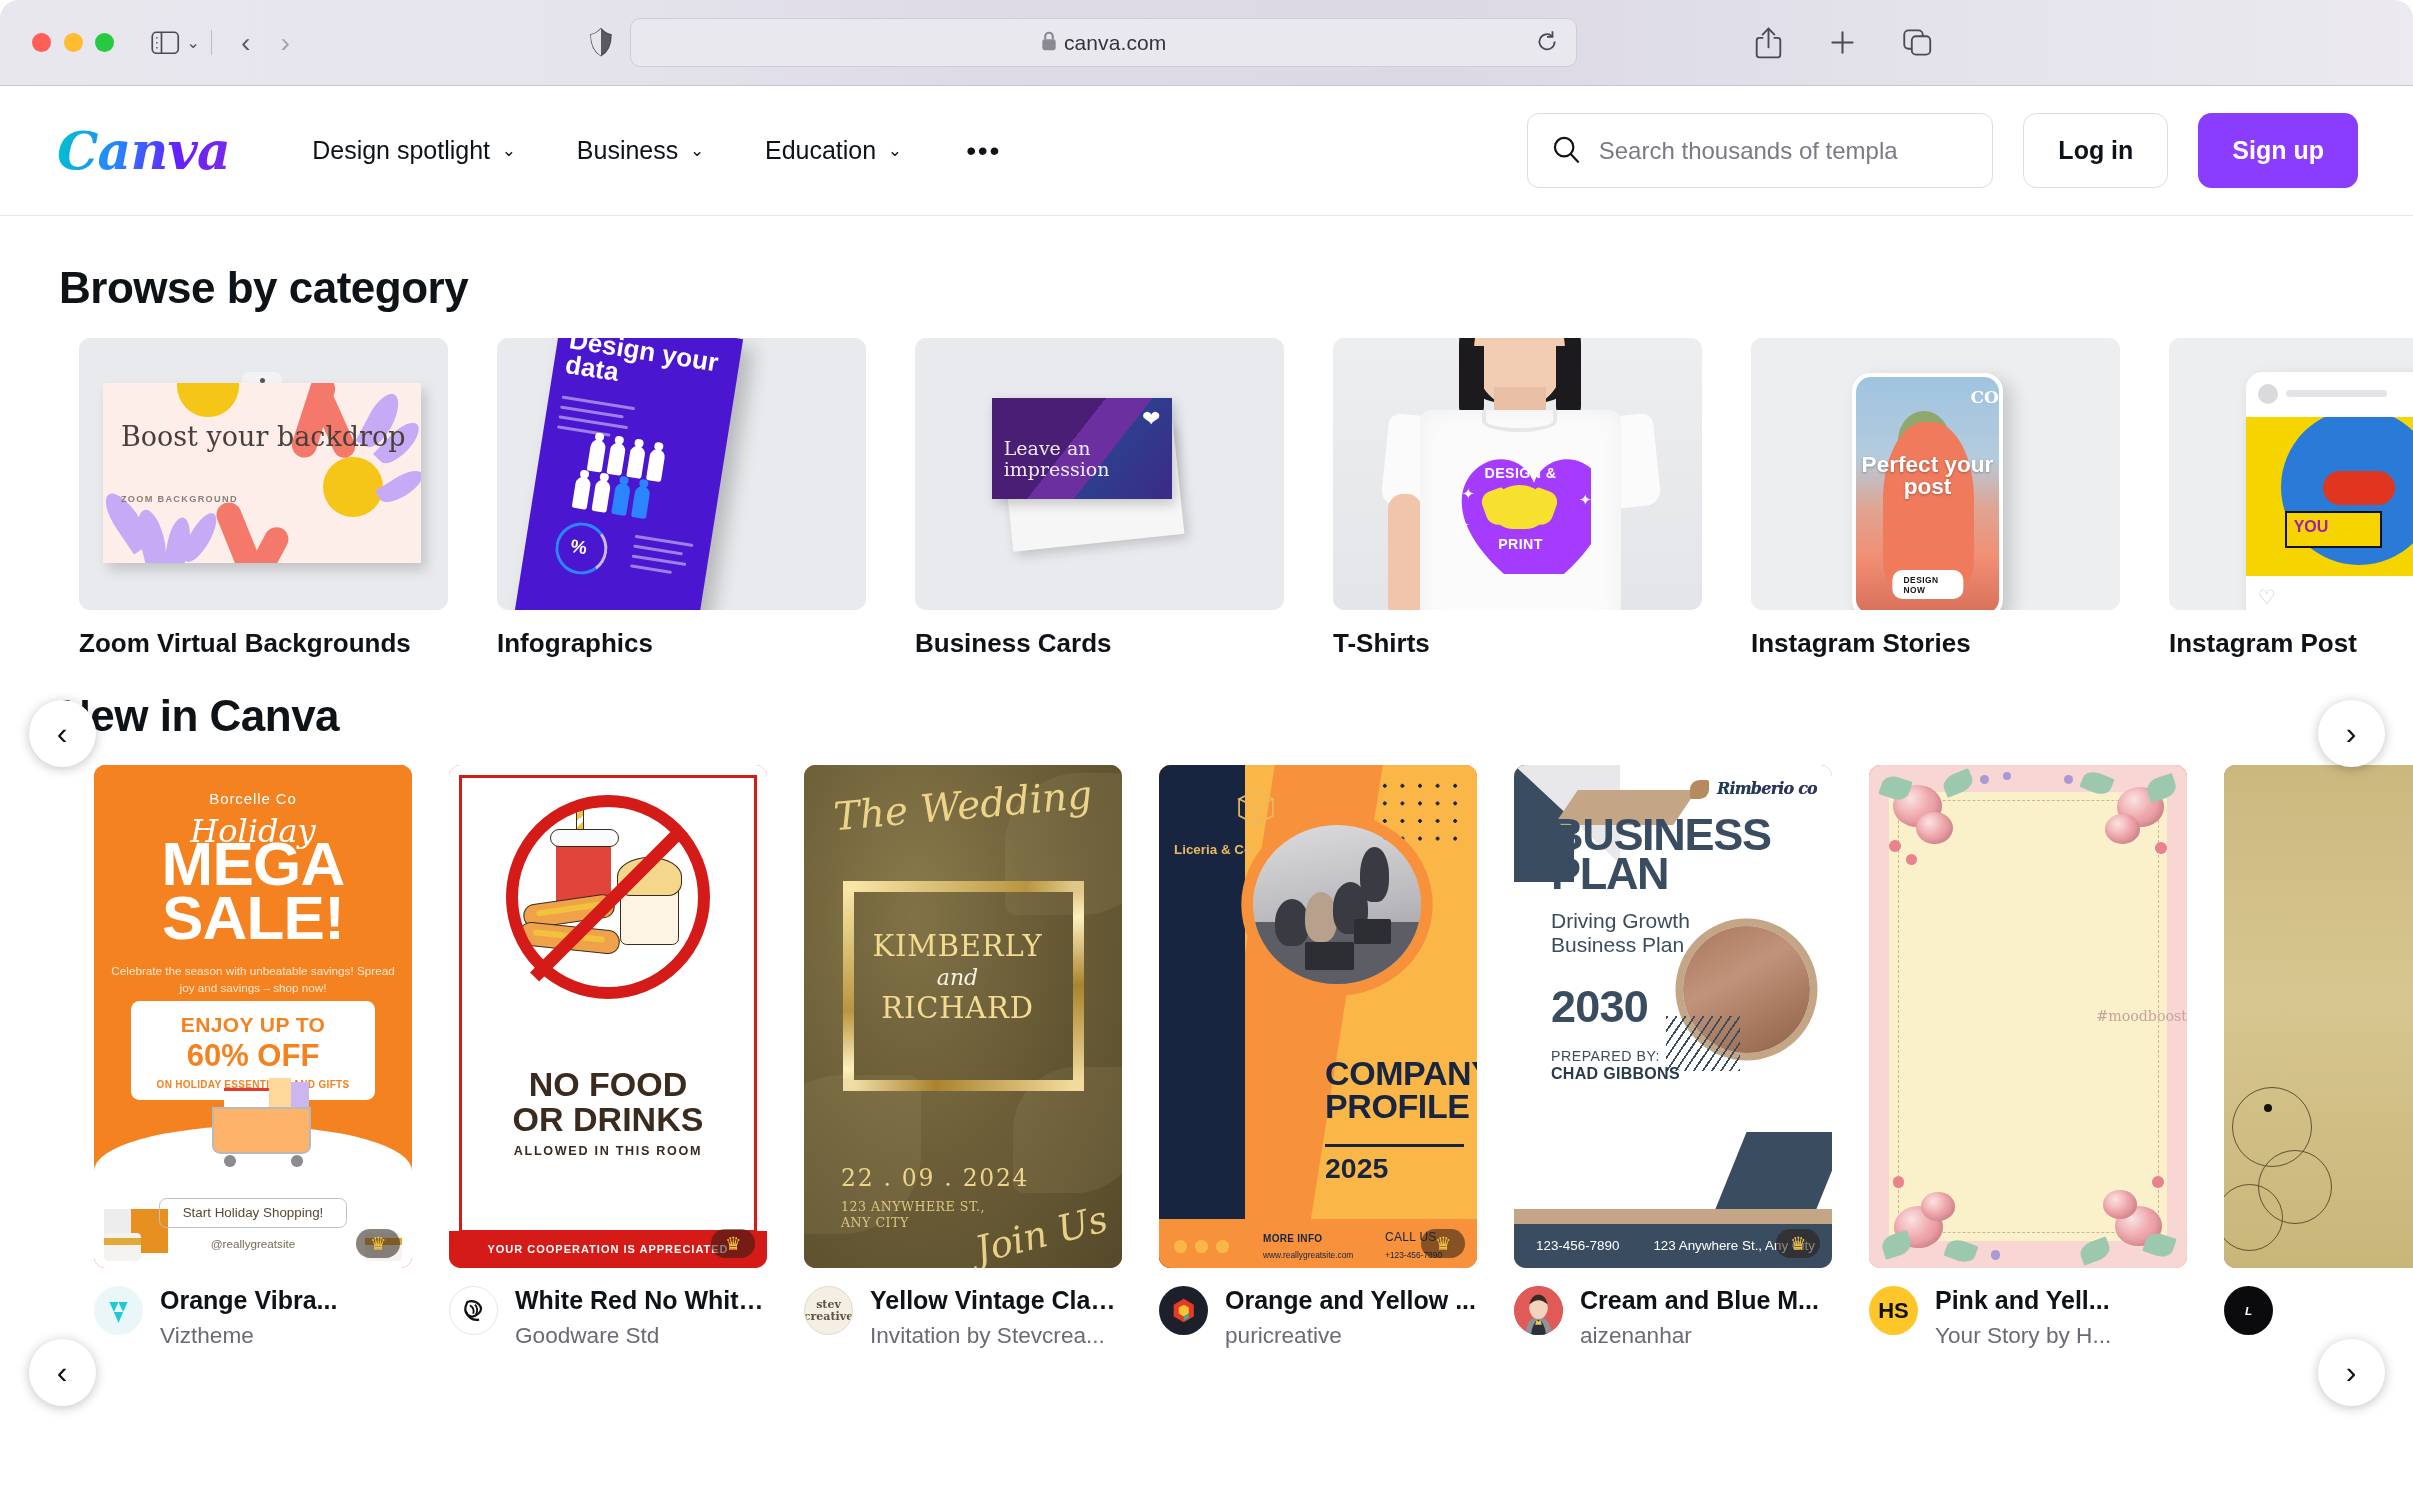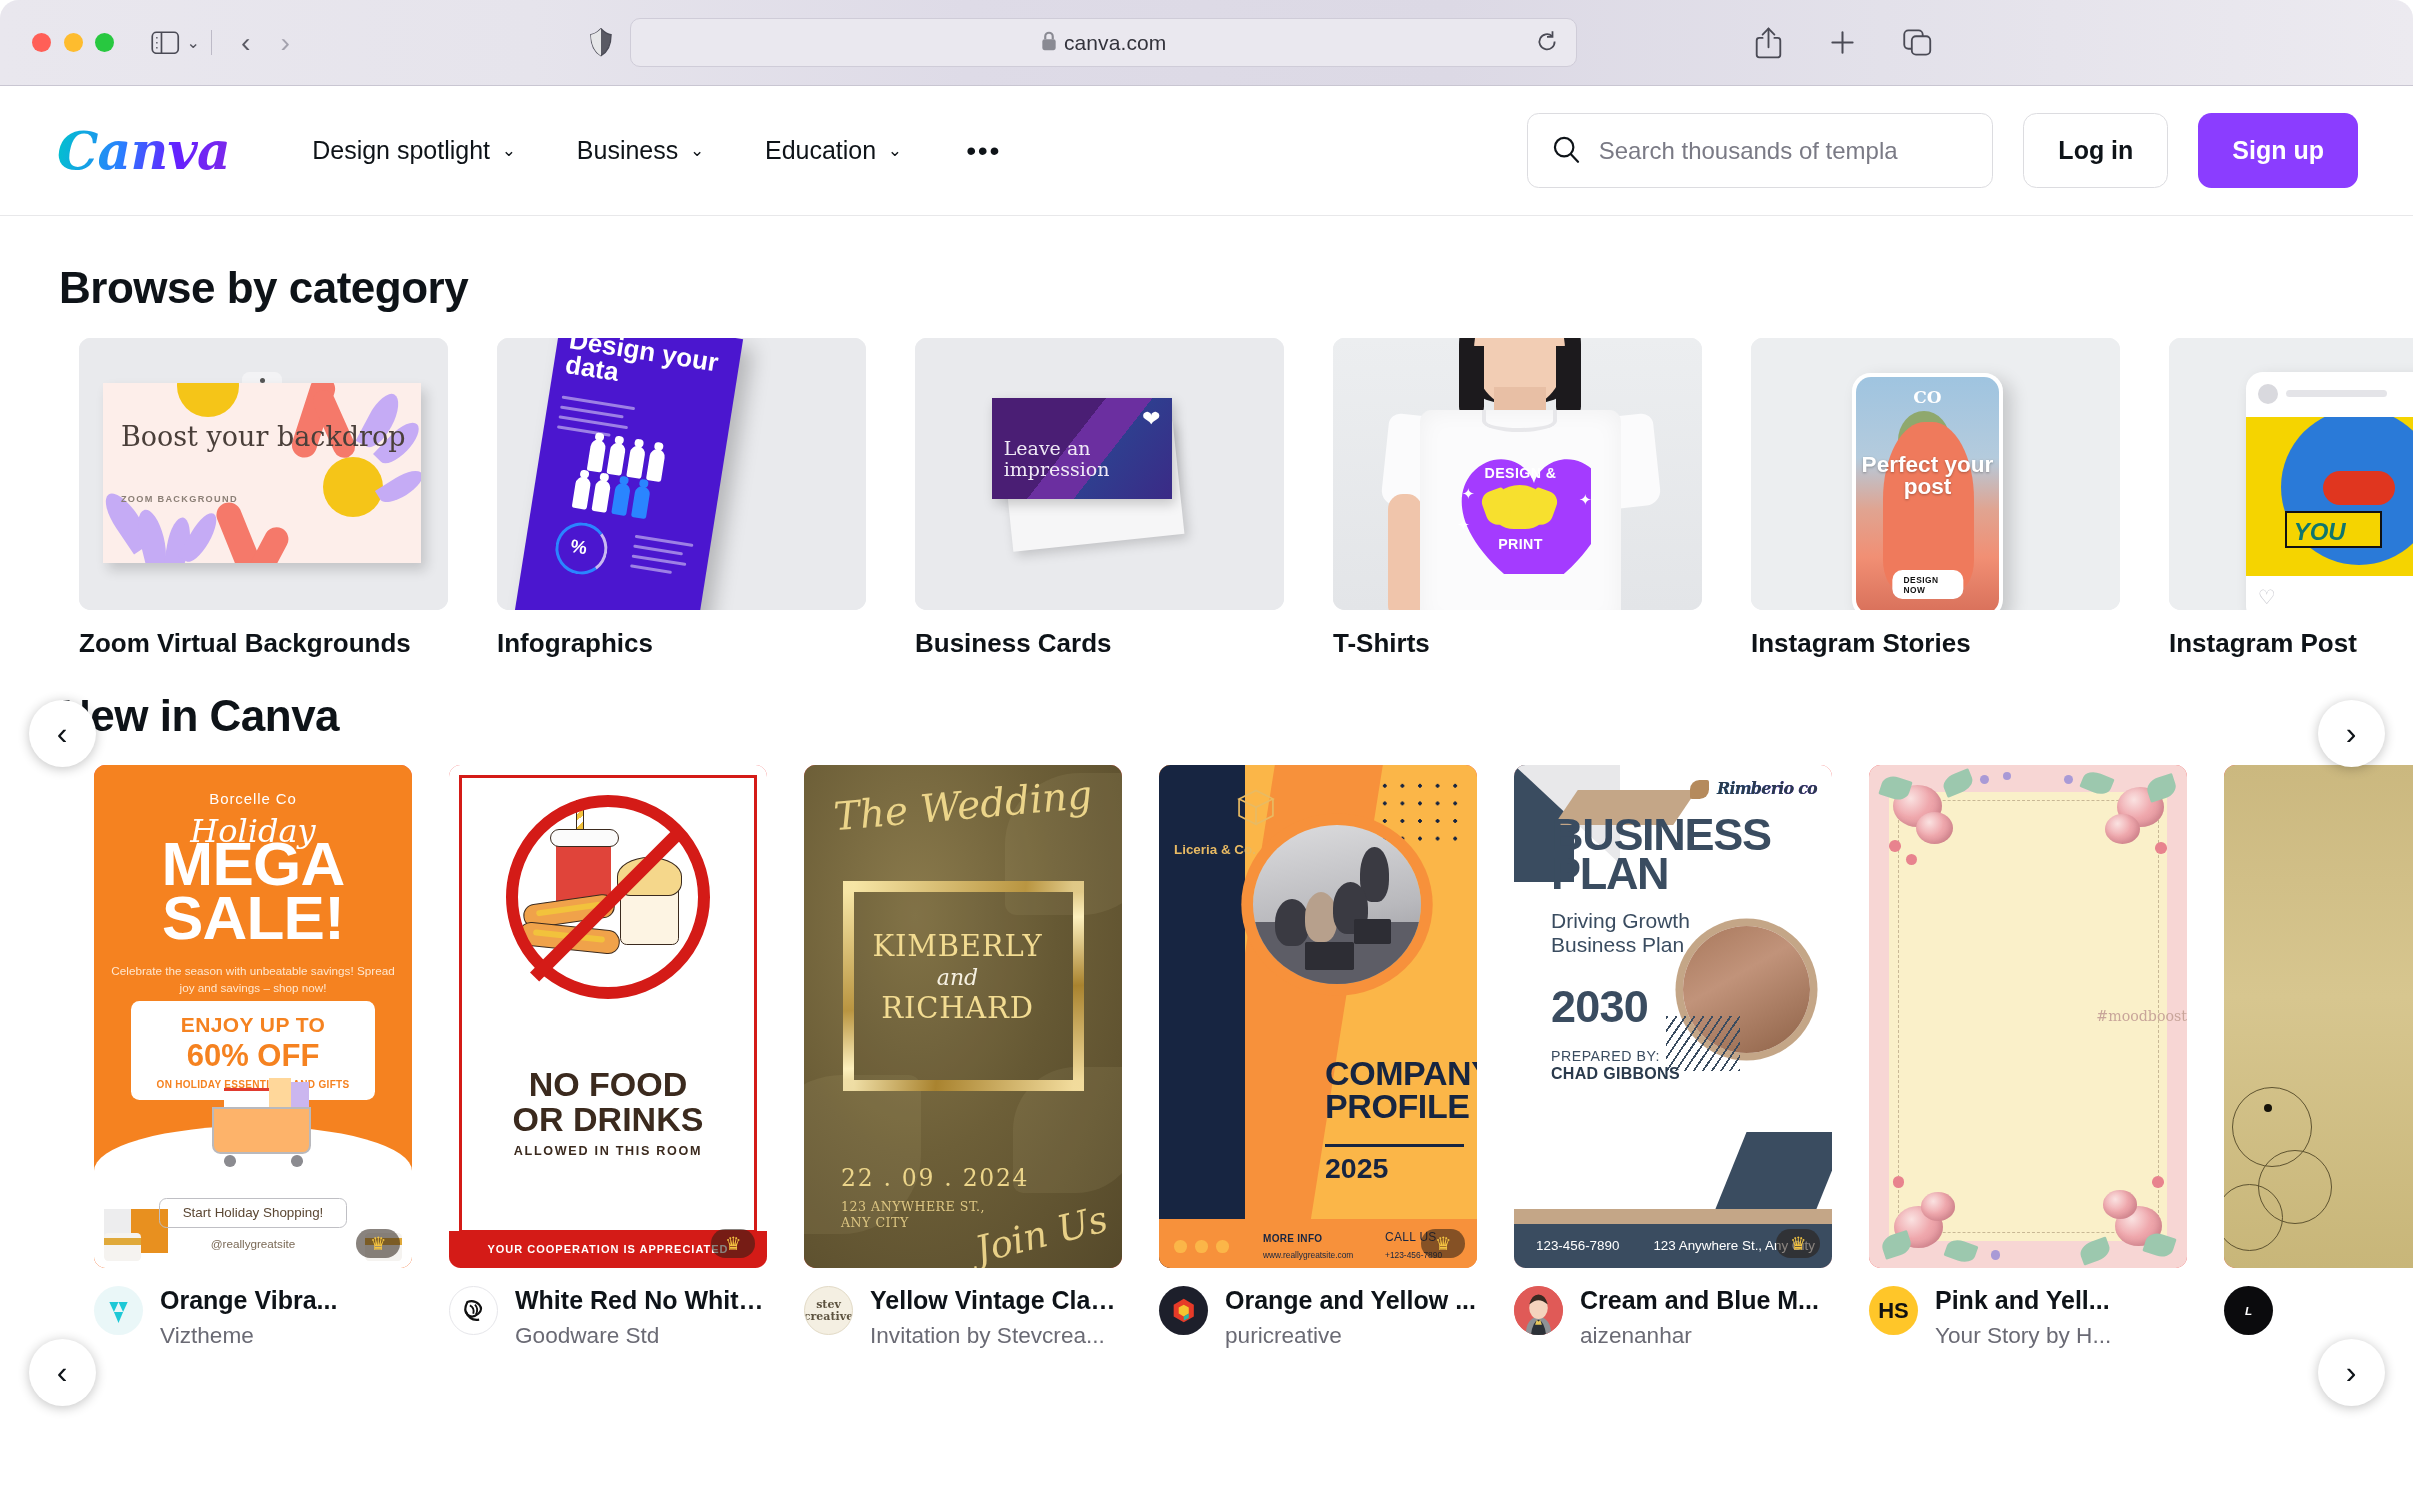--- a/index.html
+++ b/index.html
@@ -257,35 +257,35 @@
   
   .igs { width:100%;height:100%; background:#eceef0; position:relative; }
   .igs .phone {
     position:absolute; left:101px; top:35px; width:151px;height:245px;
     background:#fff; border-radius:18.4px; box-shadow: 8.4px 6.7px 17px rgba(0,0,0,.16); padding:4.2px;
   }
   .igs .scr { width:100%;height:100%; border-radius:15px; overflow:hidden; position:relative;
     background: linear-gradient(180deg,#9fc4e0 0%, #b4cbdd 34%, #e0a491 56%, #f18f74 76%, #d8705a 100%); }
   .igs .lady { position:absolute; left:27px; top:45px; width:91px;height:168px; background:#ef7a5c; border-radius:46% 46% 18% 18%; }
   .igs .lady2{ position:absolute; left:42px; top:34px; width:52px;height:59px; background:#8fa86d; border-radius:50%; }
-  .igs .co   { position:absolute; left:0; right:0; top:10px; text-align:center; color:#fff; font-family:"DejaVu Serif",serif; font-size:17px; font-weight:700; }
+  .igs .co   { position:absolute; left:0; right:0; top:10px; text-align:right; color:#fff; font-family:"DejaVu Serif",serif; font-size:17px; font-weight:700; }
   .igs .pt   { position:absolute; left:0; right:0; top:77px; text-align:center; color:#fff; font-size:22.6px; font-weight:900; line-height:.98; text-shadow:0 0.8px 2.5px rgba(0,0,0,.3); }
   .igs .cta  { position:absolute; left:50%; transform:translateX(-50%); bottom:15px; background:#fff; border-radius:10px; padding:4.2px 11.7px; font-size:8.4px; font-weight:900; letter-spacing:0.5px; color:#111; }
 
   
   .igp { width:100%;height:100%;background:#eceef0; position:relative; overflow:hidden; }
   .igp .ph { position:absolute; left:77px; top:34px; width:251px;height:251px; background:#fff; border-radius:17px 0 0 17px; box-shadow:5px 5px 15px rgba(0,0,0,.14); }
   .igp .hdr { position:absolute; left:11.7px; top:11.7px; display:flex; align-items:center; gap:8.4px; }
   .igp .av { width:20px;height:20px;border-radius:50%;background:#d9d9de; }
   .igp .bar{ width:101px;height:7.5px;border-radius:4.2px;background:#e4e4e8; }
   .igp .img { position:absolute; left:0; top:45px; width:251px;height:159px; background:#f5d400; overflow:hidden; }
   .igp .circ{ position:absolute; left:35px; top:-8.4px; width:156px;height:156px;border-radius:50%;background:#2a7ad8; }
   .igp .red { position:absolute; left:77px; top:54px; width:72px;height:34px;border-radius:17px;background:#e0361f; }
   .igp .yel { position:absolute; left:39px; top:94px; width:97px;height:37px; background:#f5d400; border:2.5px solid #111; }
-  .igp .yel span { position:absolute; left:6.7px; top:5px; font-size:24px; font-weight:900; color:#0f766e;font-style:italic; }
+  .igp .yel span { position:absolute; left:6.7px; top:5px; font-size:16px; font-weight:900; color:#a21caf; }
   .igp .heart { position:absolute; left:11.7px; top:213px; font-size:20px; color:#c9c9d0; }
 
   
   .sale { width:100%;height:100%; background:#f58220; position:relative; overflow:hidden; }
   .sale .brand { position:absolute; top:25px; left:0; right:0; text-align:center; color:#fff; font-size:15px; letter-spacing:0.9px; }
   .sale .holiday { position:absolute; top:47px; left:0; right:0; text-align:center; color:#fff; font-family:"DejaVu Serif",serif; font-style:italic; font-size:32px; }
   .sale .mega { position:absolute; top:72px; left:0; right:0; text-align:center; color:#fff; font-size:62px; font-weight:900; line-height:.88; letter-spacing:-0.8px; }
   .sale .sub { position:absolute; top:198px; left:15px; right:15px; text-align:center; color:#ffe7cf; font-size:11.7px; line-height:1.42; }
   .sale .box { position:absolute; top:236px; left:37px; right:37px; background:#fff; border-radius:8.4px; padding:11.7px 5px 10px; text-align:center; }
   .sale .box .l1 { color:#f58220; font-size:21px; font-weight:800; letter-spacing:0.4px; }

